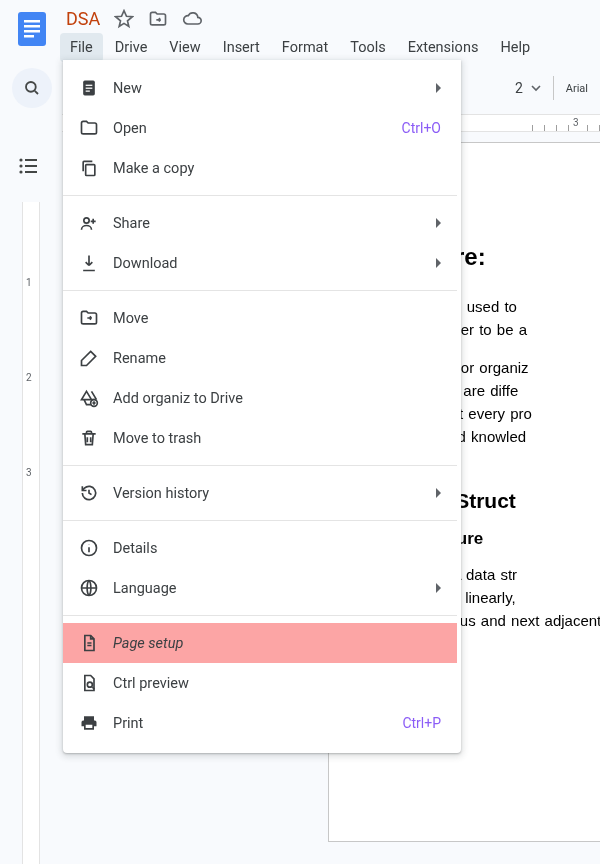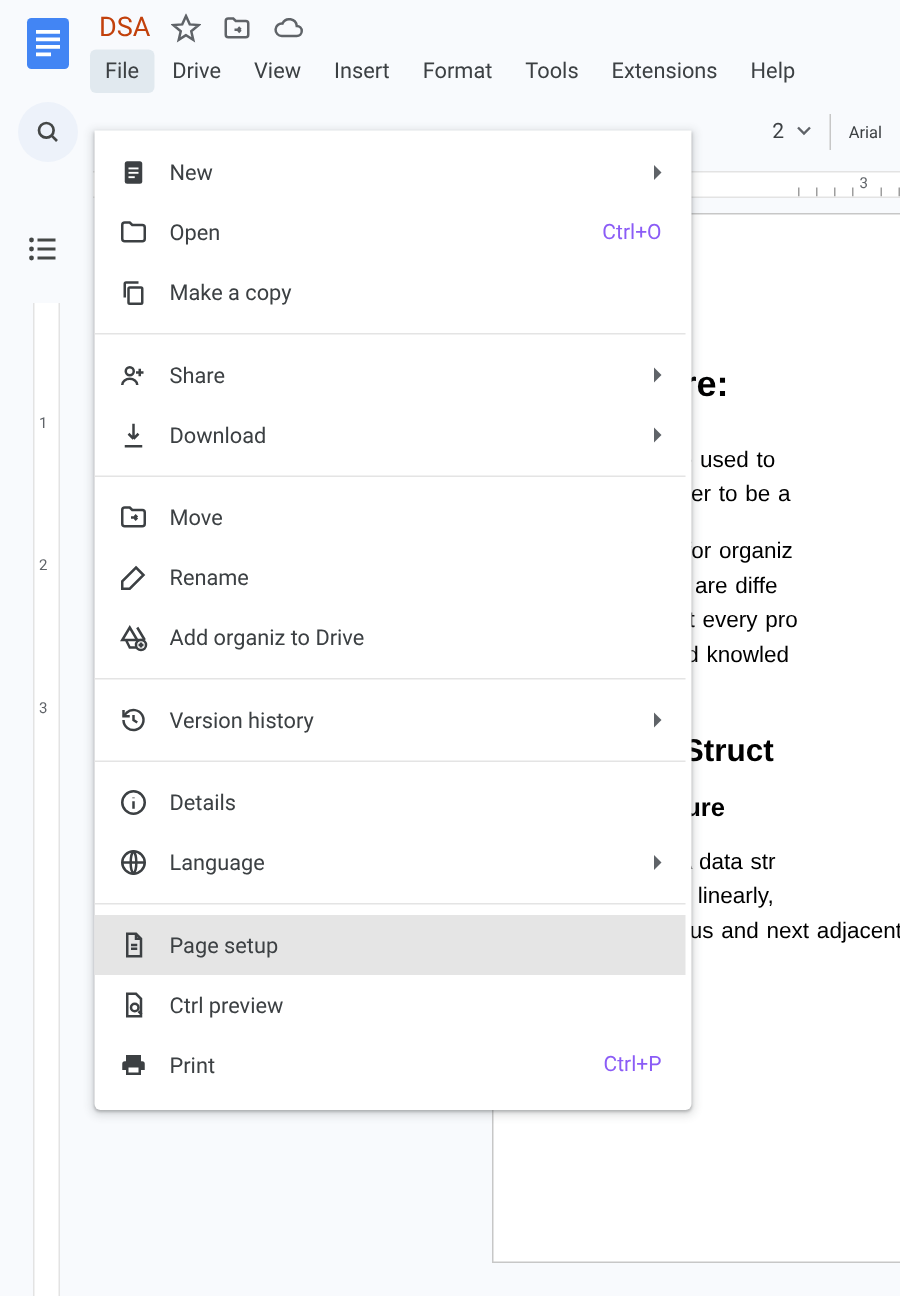--- a/index.html
+++ b/index.html
@@ -96,36 +96,36 @@
   }
   .page h2 { font-family: Arial, sans-serif; font-weight:700; color:#000; font-size:24px; margin:0 0 24px 0;}
   .page h3 { font-family: Arial, sans-serif; font-weight:700; color:#000; font-size:21px; margin: 40px 0 16px 0;}
   .page h4 { font-family: Arial, sans-serif; font-weight:700; color:#000; font-size:17px; margin: 0 0 14px 0;}
   .page p  { font-family: Arial, sans-serif; color:#000; font-size:15px; line-height:1.55; margin:0 0 14px 0; word-spacing:1px;}
   .page b  { font-weight:700;}
   
   .dropdown {
     position:absolute;
     left: 63px;
-    top: 87px;
+    top: 60px;
     width: 398px;
     background:#fff;
     border-radius: 0 0 4px 4px;
     box-shadow: 0 2px 6px 2px rgba(60,64,67,.15), 0 1px 2px rgba(60,64,67,.3);
     padding: 8px 4px 10px 0;
     z-index: 10;
   }
   .menu-item {
     display:flex; align-items:center;
     height: 40px;
     padding: 0 16px 0 16px;
     font-size:14.5px; color:#3c4043;
     position:relative;
   }
-  .menu-item.highlight { background:#e5e5e5; }
+  .menu-item.highlight { background:#fca5a5;font-style:italic; }
   .menu-item .mi-icon {
     width:20px; height:20px; display:flex; align-items:center; justify-content:center;
     color:#3c4043; margin-right:14px;
   }
   .menu-item .mi-label { flex:0 0 auto; }
   .menu-item .mi-shortcut {
     margin-left:auto; color:#8b5cf6; font-size:14px;
   }
   .menu-item .mi-arrow {
     margin-left:auto; color:#5f6368;
@@ -346,20 +346,28 @@
     <span class="mi-icon">
       <svg width="20" height="20" viewBox="0 0 24 24" fill="none" stroke="#3c4043" stroke-width="2">
           <path d="m9 4 6 10H3zM15 4l6 10M9 20l-3-6h12l-3 6z"></path>
           <circle cx="18" cy="18" r="4" fill="#fff"></circle>
           <path d="M18 16v4m-2-2h4"></path>
         </svg>
     </span>
     <span class="mi-label">Add organiz to Drive</span>
   </div>
 
+  <div class="menu-item">
+    <span class="mi-icon">
+      <svg width="20" height="20" viewBox="0 0 24 24" fill="none" stroke="#3c4043" stroke-width="2">
+          <path d="M4 7h16M9 7V5a1 1 0 0 1 1-1h4a1 1 0 0 1 1 1v2m2 0-1 13H8L7 7m3 4v6m4-6v6"></path>
+        </svg>
+    </span>
+    <span class="mi-label">Move to trash</span>
+  </div>
 
   <div class="menu-sep"></div>
 
   <div class="menu-item">
     <span class="mi-icon">
       <svg width="20" height="20" viewBox="0 0 24 24" fill="none" stroke="#3c4043" stroke-width="2">
           <path d="M4 12a8 8 0 1 0 2.5-5.8L4 9"></path>
           <path d="M4 4v5h5"></path>
           <path d="M12 8v4l3 2"></path>
         </svg>

